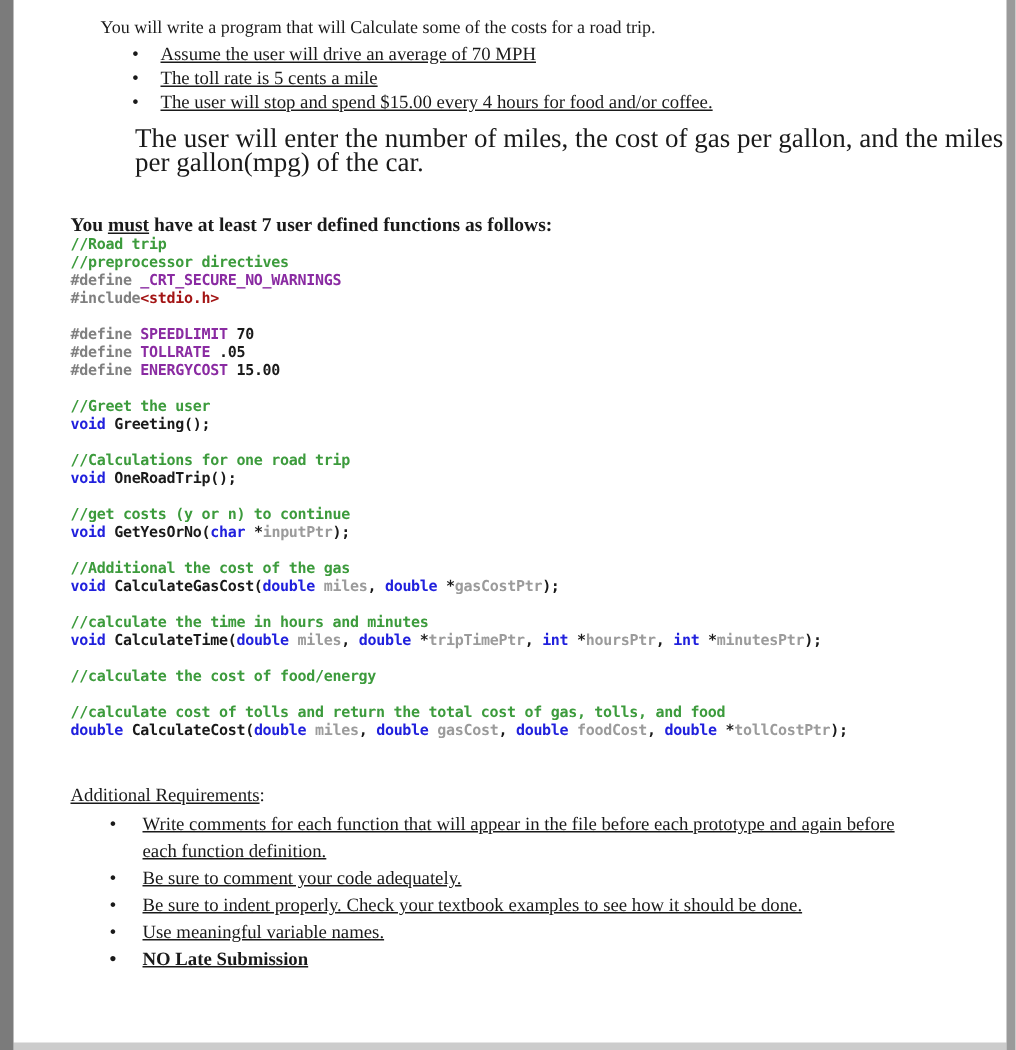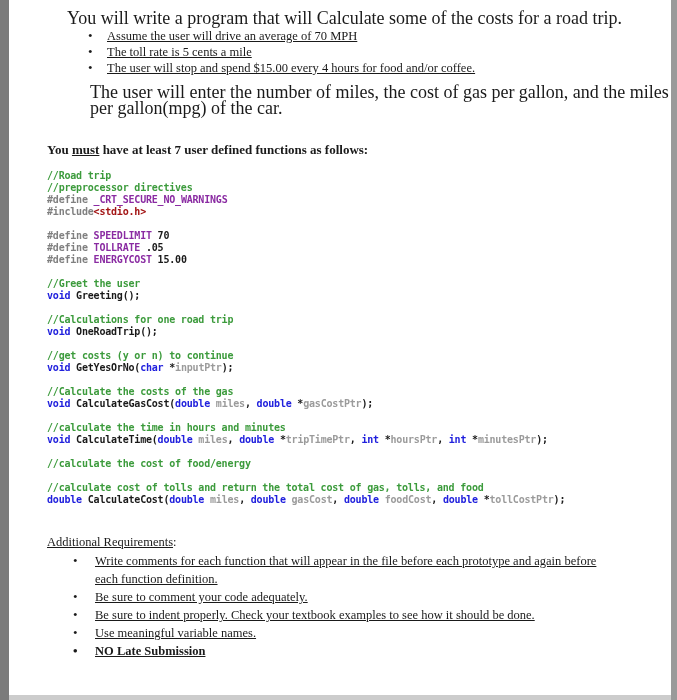--- a/index.html
+++ b/index.html
@@ -11,36 +11,36 @@
     font-family:"Liberation Serif", serif;
     color:#1a1a1a;
   }
   .edge-left  { position:absolute; left:0; top:0; width:9px; height:700px; background:#7b7b7b; z-index:5; }
   .edge-right { position:absolute; right:0; top:0; width:6px; height:700px; background:#9a9a9a; z-index:5; }
   .edge-bottom{ position:absolute; left:9px; right:6px; bottom:0; height:5px; background:#cccccc; z-index:4; }
 
   .content { position:absolute; top:0; left:0; right:0; bottom:0; }
 
   p { margin:0; }
-  .intro-lead { margin:10px 0 0 67px; font-size:18px; line-height:16px; }
+  .intro-lead { margin:10px 0 0 67px; font-size:12px; line-height:16px; }
 
   ul.doc-list { margin:2px 0 0 0; padding:0; list-style:none;text-decoration:underline; }
   .intro-list li {
     margin-left:107px; width:540px;
     font-size:12.5px; line-height:16px; position:relative;
   }
   .intro-list li::before { content:"\2022"; position:absolute; left:-19px; font-size:13px; }
 
   .user-paragraph { margin:8px 0 0 90px; font-size:18px; line-height:16px; }
 
   .fn-heading { margin:26px 0 0 47px; font-size:13px; font-weight:bold; line-height:16px; }
   .u { text-decoration:underline; }
 
   .code {
-    margin:12px 0 0 47px;
+    margin:0 0 0 47px;
     font-family:"DejaVu Sans Mono", monospace;
     font-size:10px; line-height:12px; font-weight:600;
     letter-spacing:-0.2px;
   }
   .code .line { white-space:pre; height:12px; }
   .tok-c { color:#3C9B3C; }  
   .tok-d { color:#808080; }  
   .tok-m { color:#8A2BA2;text-align:right; }  
   .tok-s { color:#A31515; }  
   .tok-k { color:#2020DD; }  
@@ -89,21 +89,21 @@
       <div class="line">&nbsp;</div>
       <div class="line"><span class="tok-c">//Greet the user</span></div>
       <div class="line"><span class="tok-k">void</span><span class="tok-p"> Greeting();</span></div>
       <div class="line">&nbsp;</div>
       <div class="line"><span class="tok-c">//Calculations for one road trip</span></div>
       <div class="line"><span class="tok-k">void</span><span class="tok-p"> OneRoadTrip();</span></div>
       <div class="line">&nbsp;</div>
       <div class="line"><span class="tok-c">//get costs (y or n) to continue</span></div>
       <div class="line"><span class="tok-k">void</span><span class="tok-p"> GetYesOrNo(</span><span class="tok-k">char</span><span class="tok-p"> *</span><span class="tok-g">inputPtr</span><span class="tok-p">);</span></div>
       <div class="line">&nbsp;</div>
-      <div class="line"><span class="tok-c">//Calculate the costs of the gas</span></div>
+      <div class="line"><span class="tok-c">//Additional the cost of the gas</span></div>
       <div class="line"><span class="tok-k">void</span><span class="tok-p"> CalculateGasCost(</span><span class="tok-k">double</span><span class="tok-g"> miles</span><span class="tok-p">, </span><span class="tok-k">double</span><span class="tok-p"> *</span><span class="tok-g">gasCostPtr</span><span class="tok-p">);</span></div>
       <div class="line">&nbsp;</div>
       <div class="line"><span class="tok-c">//calculate the time in hours and minutes</span></div>
       <div class="line"><span class="tok-k">void</span><span class="tok-p"> CalculateTime(</span><span class="tok-k">double</span><span class="tok-g"> miles</span><span class="tok-p">, </span><span class="tok-k">double</span><span class="tok-p"> *</span><span class="tok-g">tripTimePtr</span><span class="tok-p">, </span><span class="tok-k">int</span><span class="tok-p"> *</span><span class="tok-g">hoursPtr</span><span class="tok-p">, </span><span class="tok-k">int</span><span class="tok-p"> *</span><span class="tok-g">minutesPtr</span><span class="tok-p">);</span></div>
       <div class="line">&nbsp;</div>
       <div class="line"><span class="tok-c">//calculate the cost of food/energy</span></div>
       <div class="line">&nbsp;</div>
       <div class="line"><span class="tok-c">//calculate cost of tolls and return the total cost of gas, tolls, and food</span></div>
       <div class="line"><span class="tok-k">double</span><span class="tok-p"> CalculateCost(</span><span class="tok-k">double</span><span class="tok-g"> miles</span><span class="tok-p">, </span><span class="tok-k">double</span><span class="tok-g"> gasCost</span><span class="tok-p">, </span><span class="tok-k">double</span><span class="tok-g"> foodCost</span><span class="tok-p">, </span><span class="tok-k">double</span><span class="tok-p"> *</span><span class="tok-g">tollCostPtr</span><span class="tok-p">);</span></div>
     </div>

